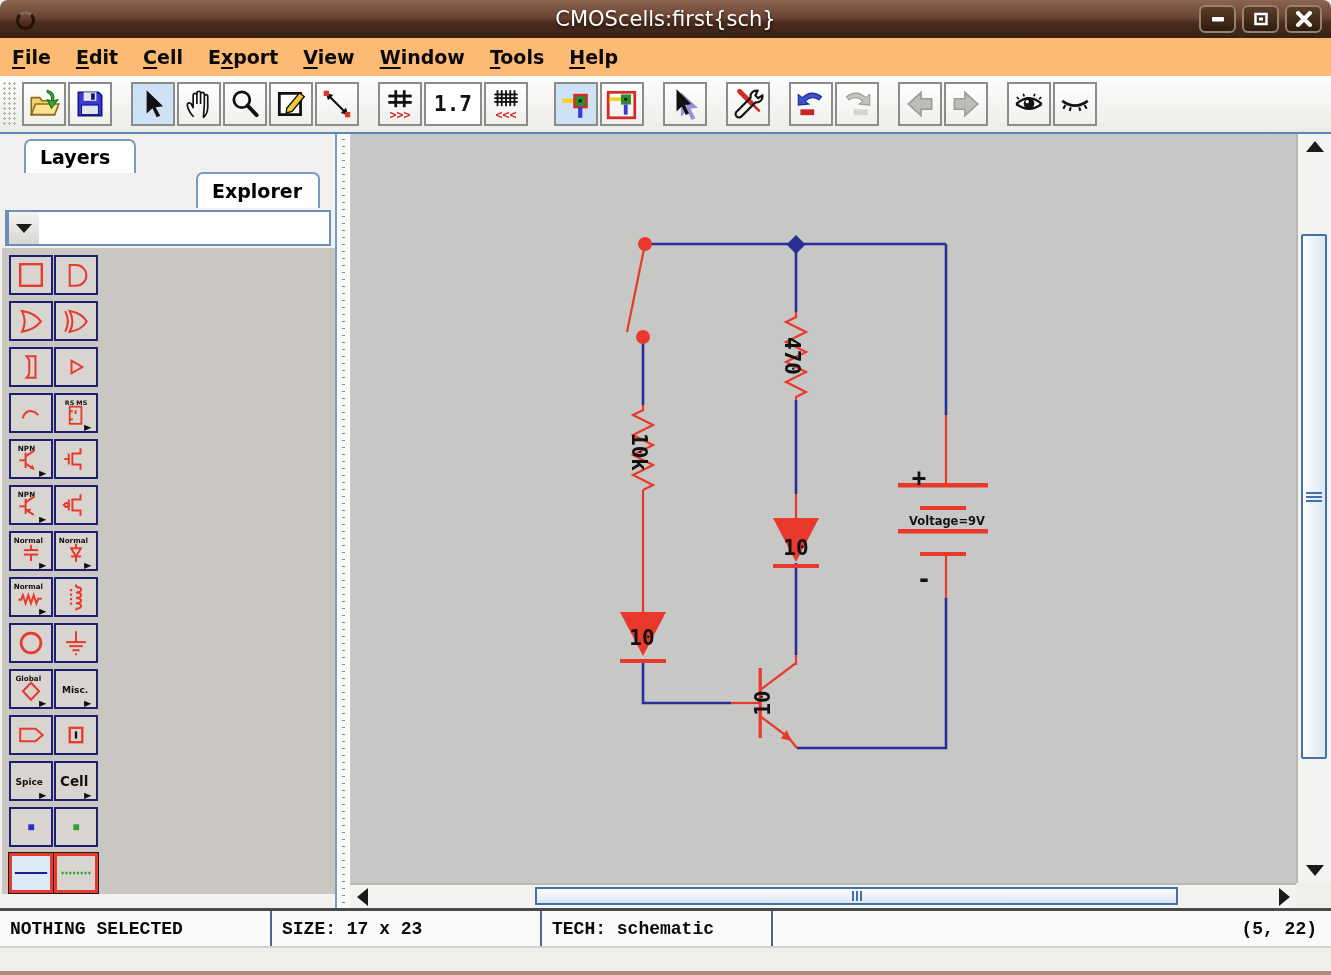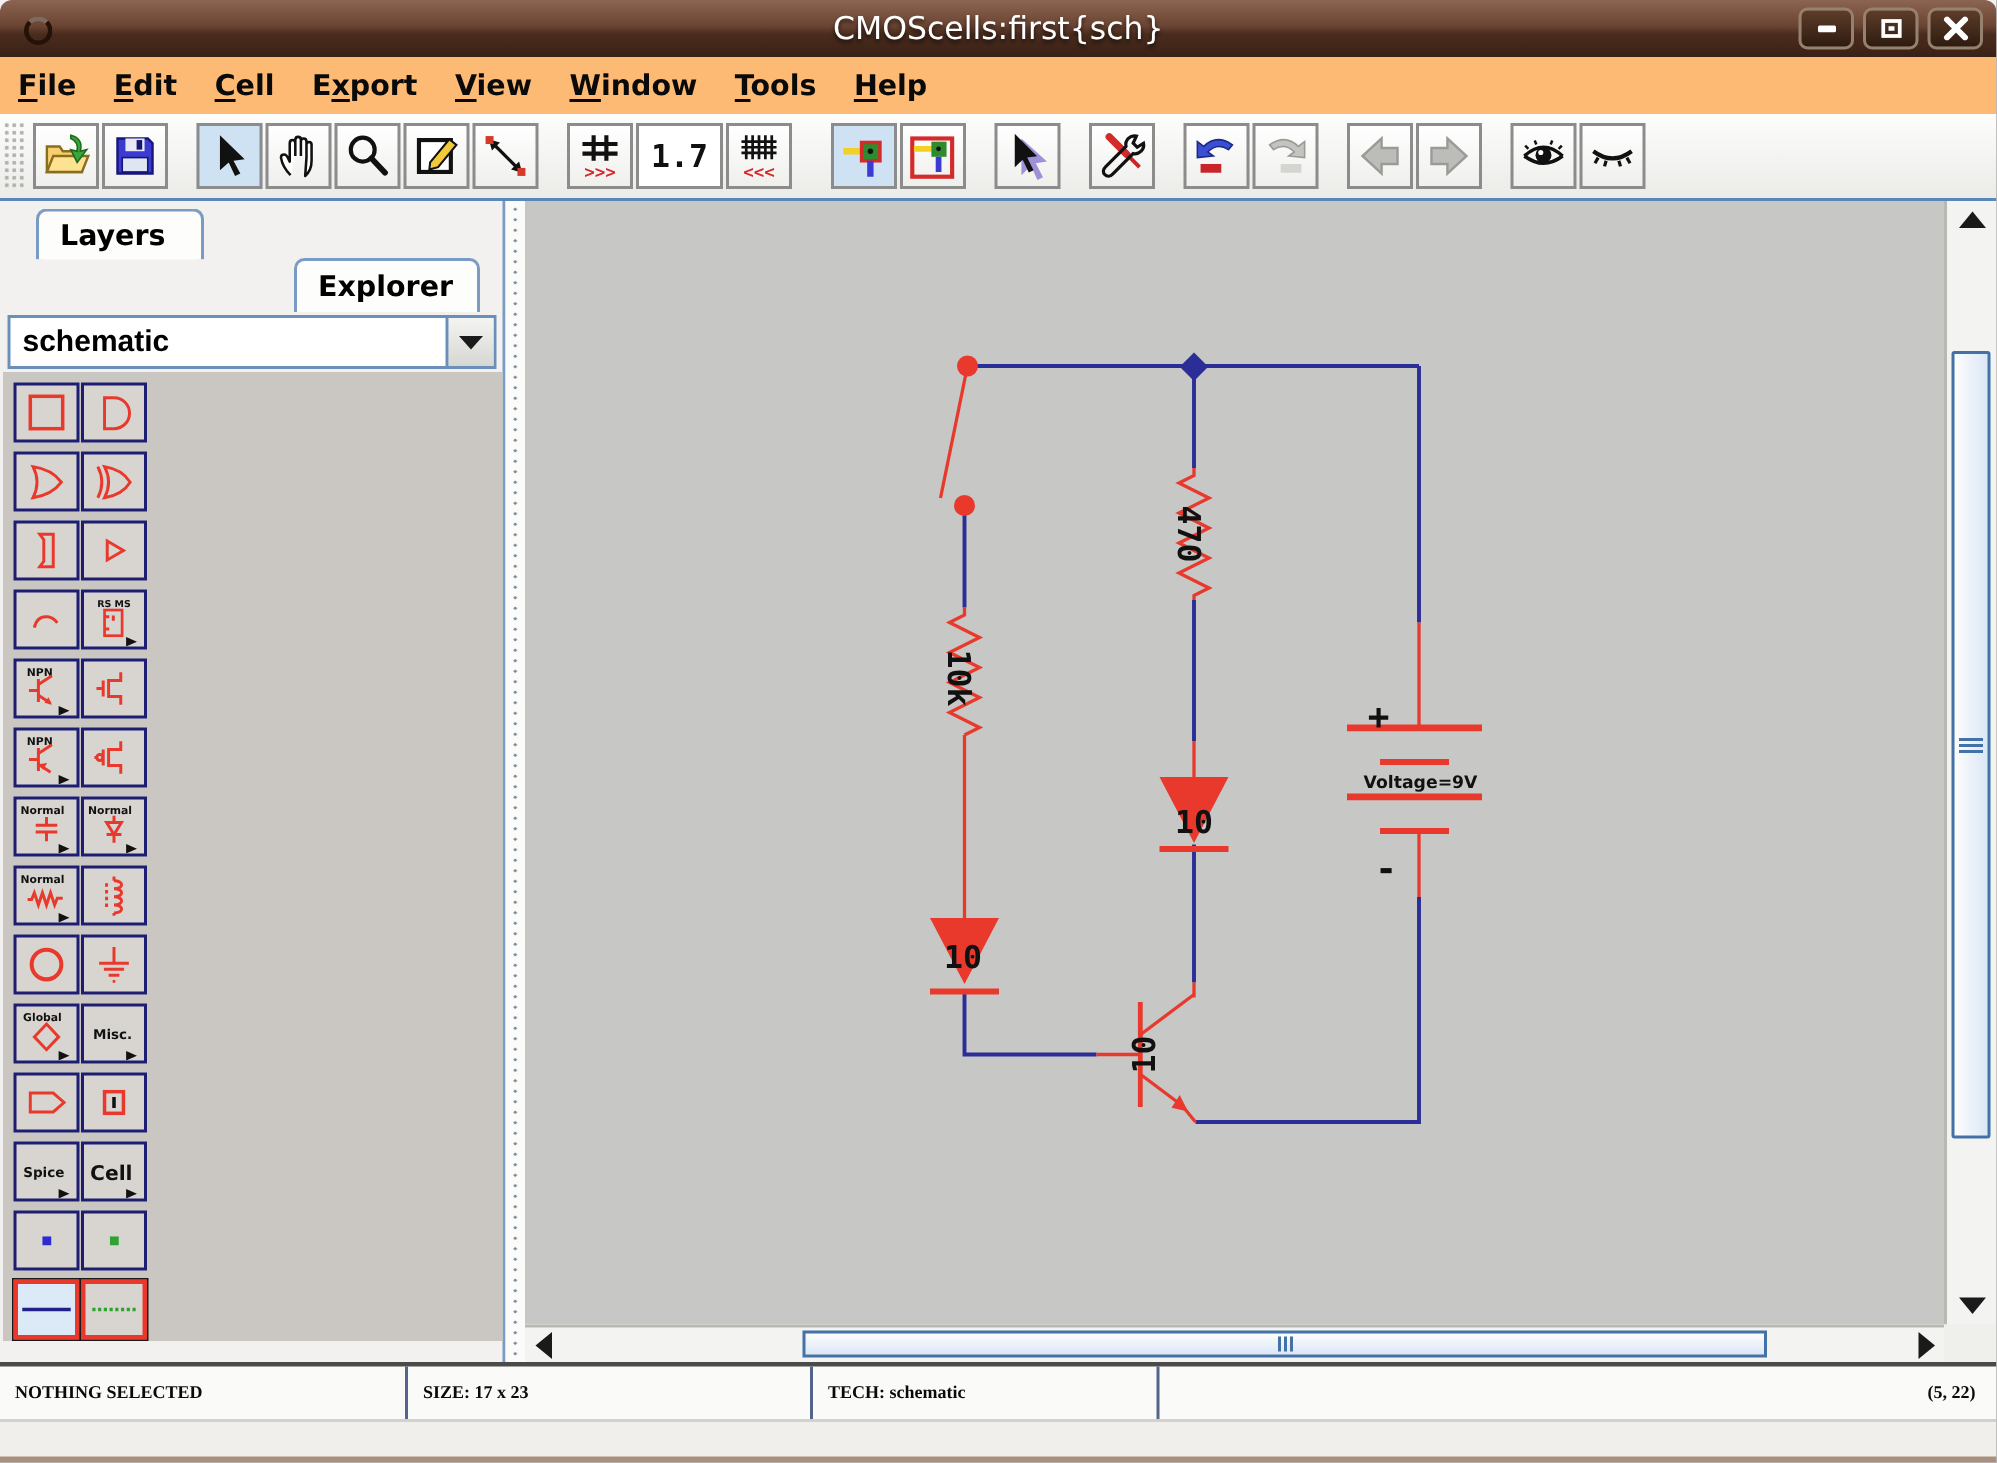--- a/index.html
+++ b/index.html
@@ -92,21 +92,21 @@
     border-top:2px solid #b9b9b4;box-sizing:border-box;}
   .hs-btn{position:absolute;top:2px;width:20px;height:19px;display:flex;align-items:center;justify-content:center;}
   .hs-thumb{position:absolute;left:185px;top:2px;width:643px;height:18px;border:2px solid #4472a8;
     background:linear-gradient(#fdfdfd,#dbe7f5);box-sizing:border-box;
     display:flex;align-items:center;justify-content:center;gap:2px;}
   .hs-thumb i{display:block;width:0;height:10px;border-left:2px solid #4472a8;}
   .corner{position:absolute;left:1296px;top:749px;width:35px;height:25px;background:#efefec;}
   
   .status1{position:absolute;left:0;top:908px;width:1331px;height:38px;background:#fafaf8;
     border-top:3px solid #4a4a4a;box-sizing:border-box;display:flex;align-items:stretch;
-    font-family:Liberation Serif, serif;font-weight:bold;font-size:12px;color:#0a0a0a;}
+    font-family:Liberation Mono, monospace;font-weight:bold;font-size:18px;color:#0a0a0a;}
   .sfield{display:flex;align-items:center;padding-left:10px;border-right:2.5px solid #54648a;box-sizing:border-box;}
   .sf1{width:272px;}.sf2{width:270px;}.sf3{width:231px;}
   .sspace{flex:1;border:none;}
   .scoords{display:flex;align-items:center;padding-right:14px;}
   .status2{position:absolute;left:0;top:946px;width:1331px;height:25px;background:#f0efec;
     border-top:2px solid #d2d1ce;box-sizing:border-box;}
   .bottom-strip{position:absolute;left:0;top:971px;width:1331px;height:4px;background:#a98f7c;}
 </style>
 </head>
 <body>
@@ -356,21 +356,20 @@
         </div>
       </div>
     </div>
 
   <div class="main">
 
     <div class="sidebar">
       <div class="tab tab-layers">Layers</div>
       <div class="tab tab-explorer">Explorer</div>
       <div class="tech-select">
-        <span class="tech-value">schematic</span>
         <span class="tech-arrow">
           <span class="tri-down"></span>
         </span>
       </div>
       <div class="palette">
           <div class="pal-cell">
             <svg viewBox="0 0 40 40">
               <rect x="8" y="8" width="24" height="24" class="pr" style="stroke-width:2.6"></rect>
             </svg>
           </div>

